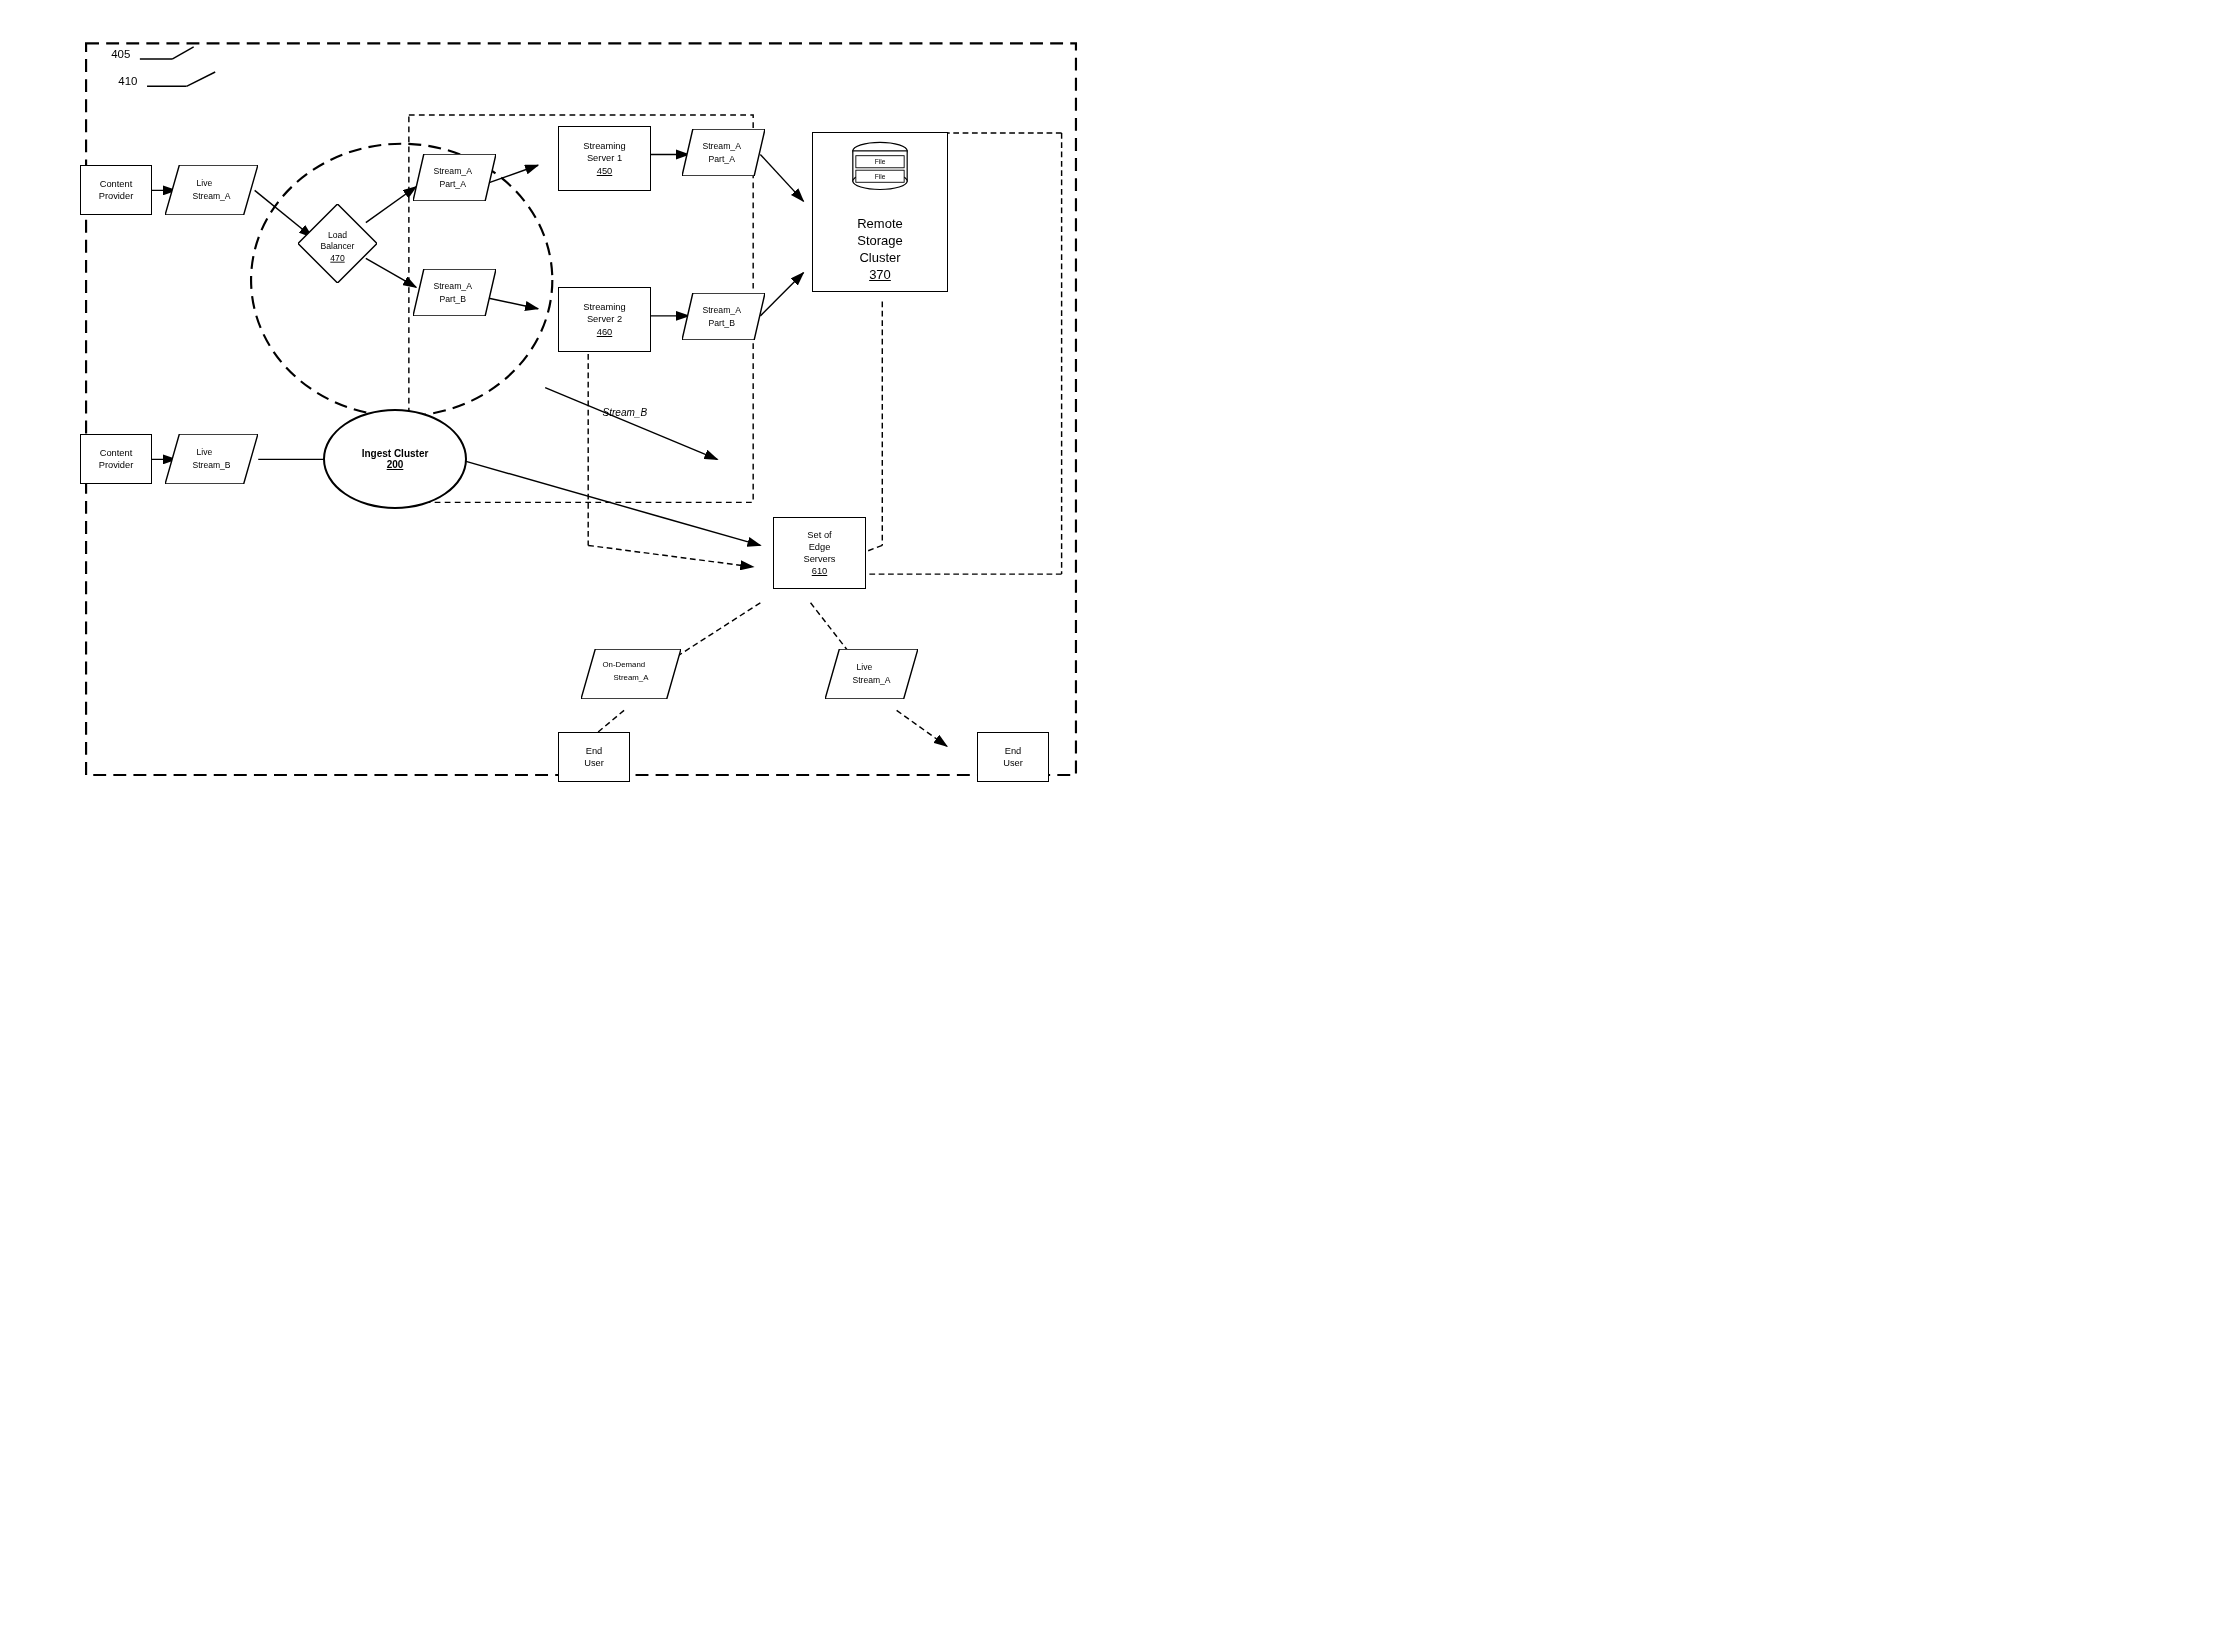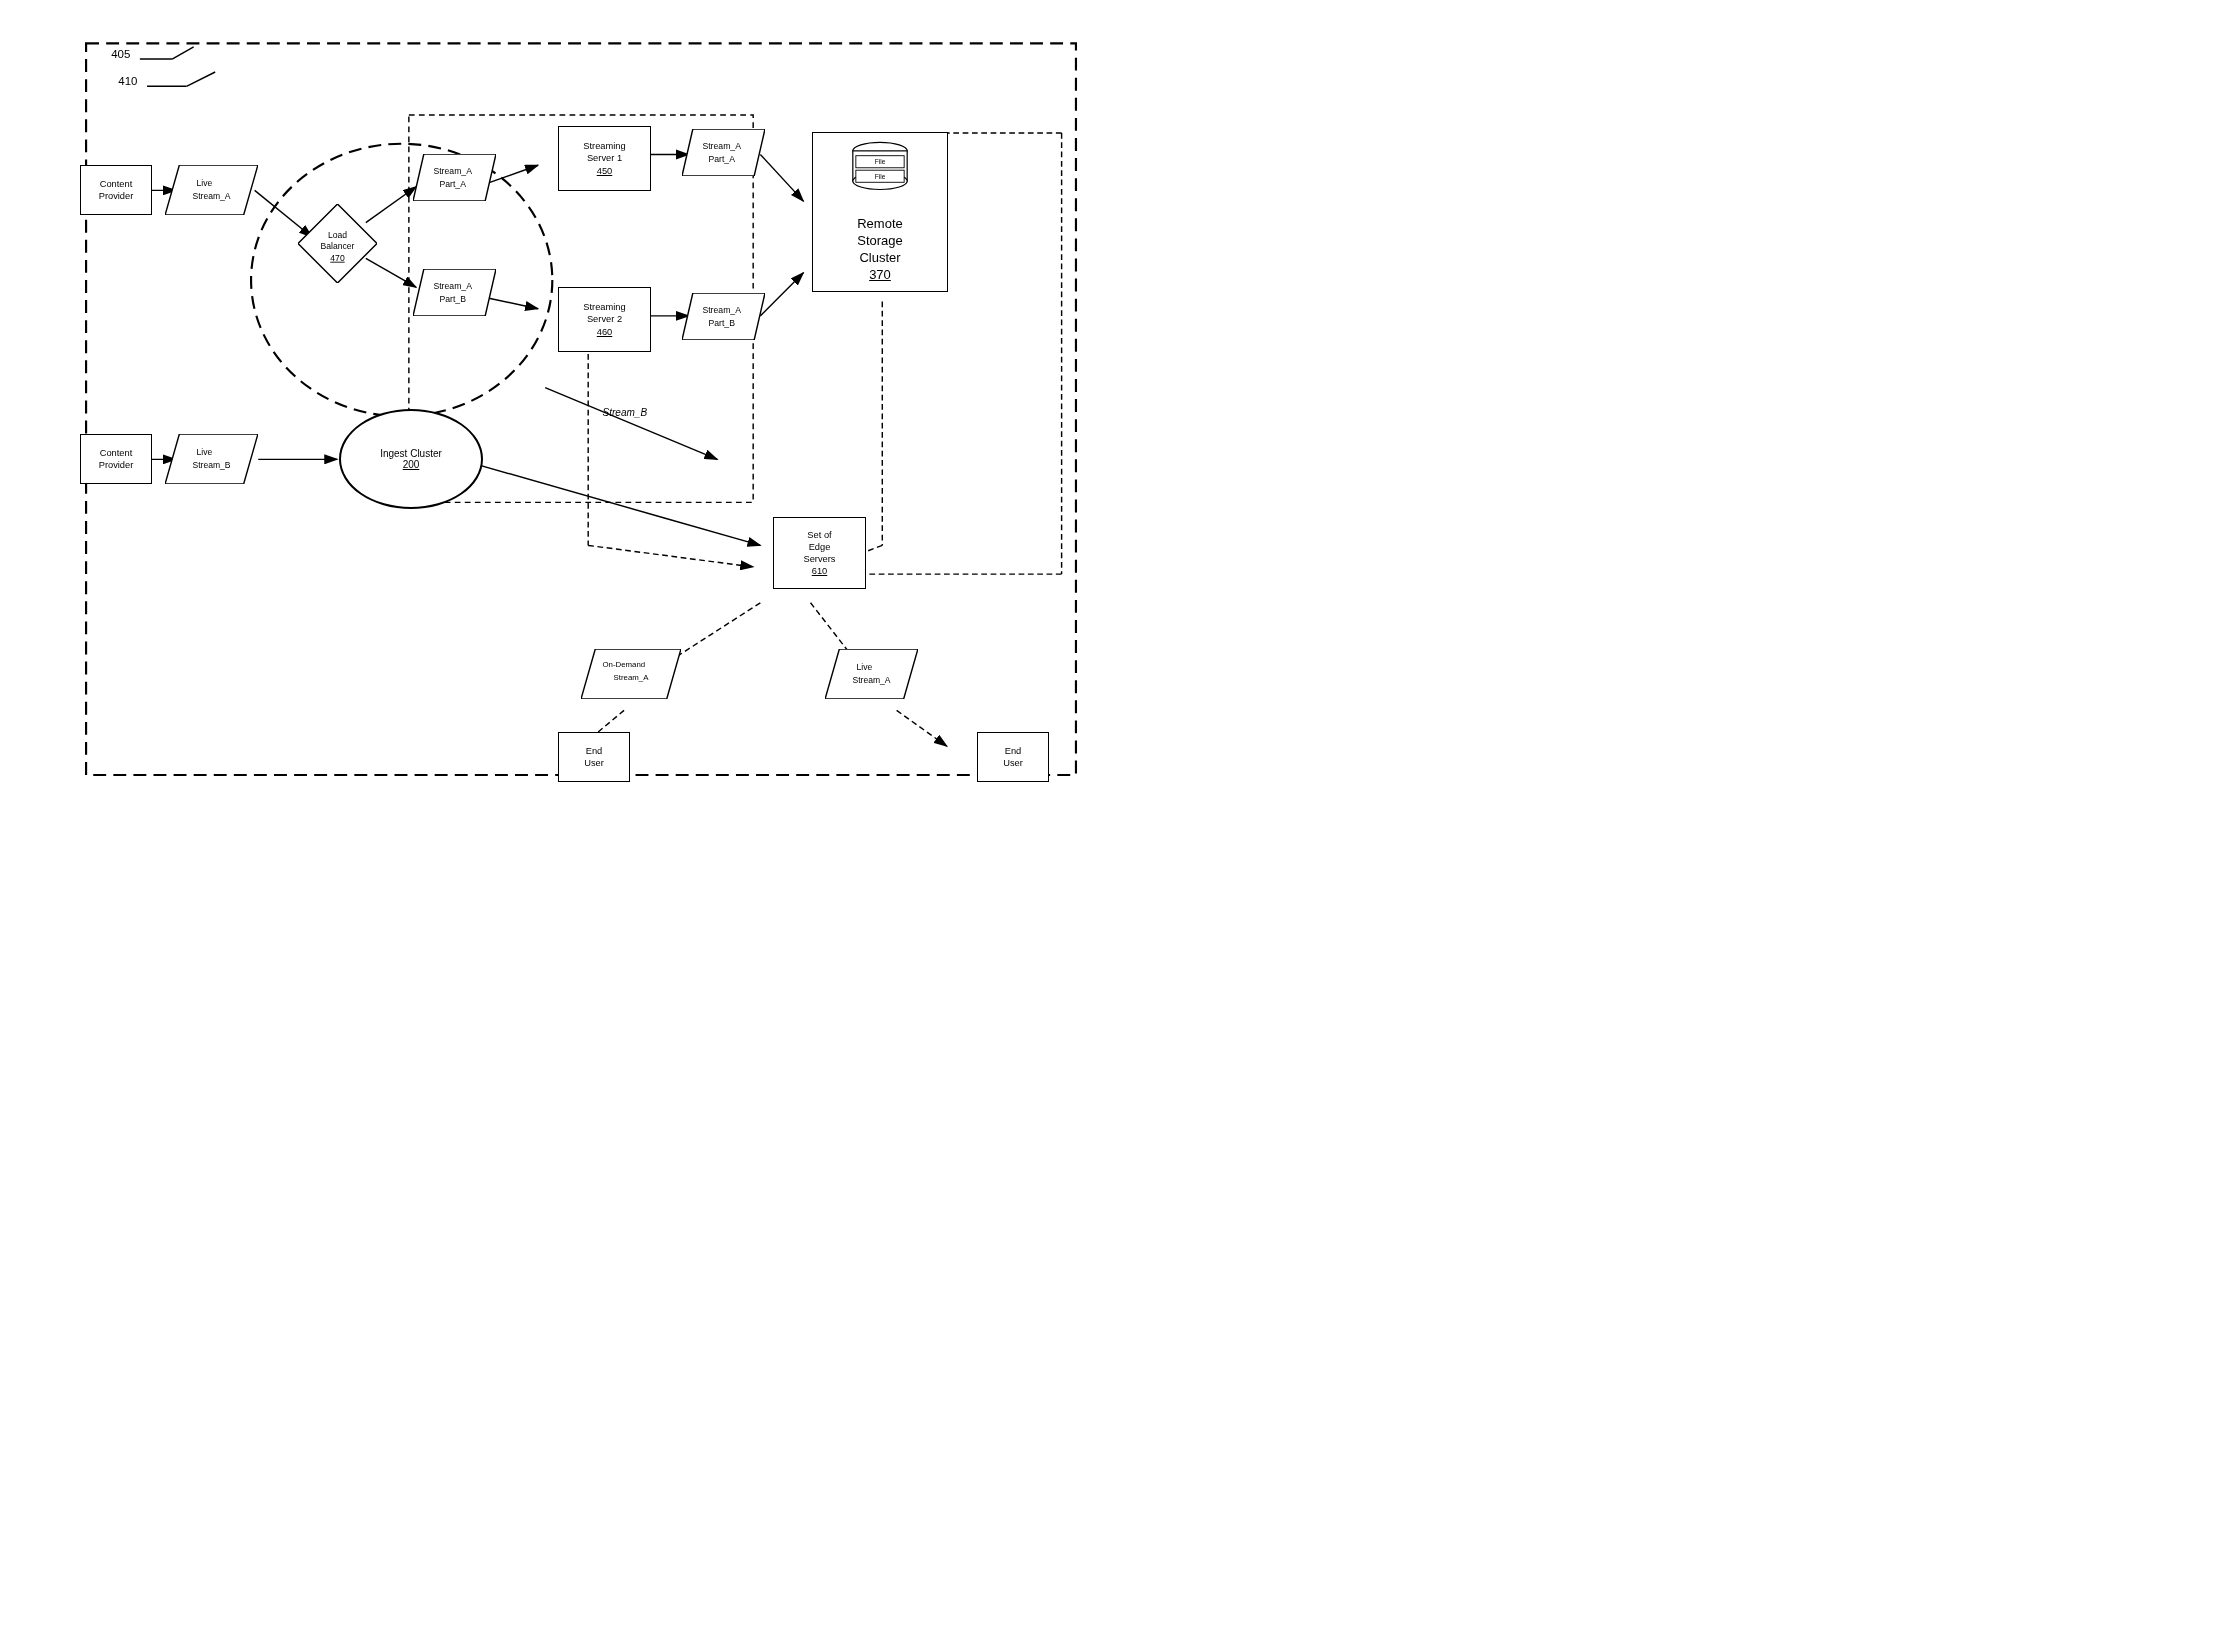--- a/index.html
+++ b/index.html
@@ -183,21 +183,21 @@
   <div class="node-box" style="left:57px; top:434px; width:72px; height:50px; font-size:9.3px;">
     <span>Content<br>Provider</span>
   </div>
 
   <svg style="position:absolute; left:165px; top:434px;" width="93" height="50" viewBox="0 0 130 70">
     <polygon points="20,0 130,0 110,70 0,70" fill="white" stroke="black" stroke-width="2"></polygon>
     <text x="55" y="30" font-size="12" font-family="Arial" text-anchor="middle">Live</text>
     <text x="65" y="48" font-size="12" font-family="Arial" text-anchor="middle">Stream_B</text>
   </svg>
 
-  <div style="position:absolute; left:339px; top:409px; width:144px; height:100px; border-radius:50%; border:2.2px solid #000; background:#fff; display:flex; align-items:center; justify-content:center; text-align:center; font-size:10px;">
+  <div style="position:absolute; left:323px; top:409px; width:144px; height:100px; border-radius:50%; border:2.2px solid #000; background:#fff; display:flex; align-items:center; justify-content:center; text-align:center; font-size:10px;font-weight:bold;">
     <span>Ingest Cluster<br><u>200</u></span>
   </div>
 
   <div class="node-box" style="left:750px; top:517px; width:93px; height:72px; font-size:9.3px;">
     <span>Set of<br>Edge<br>Servers<br><u>610</u></span>
   </div>
 
   <svg style="position:absolute; left:581px; top:649px;" width="100" height="50" viewBox="0 0 140 70">
     <polygon points="20,0 140,0 120,70 0,70" fill="white" stroke="black" stroke-width="2"></polygon>
     <text x="60" y="25" font-size="11" font-family="Arial" text-anchor="middle">On-Demand</text>

